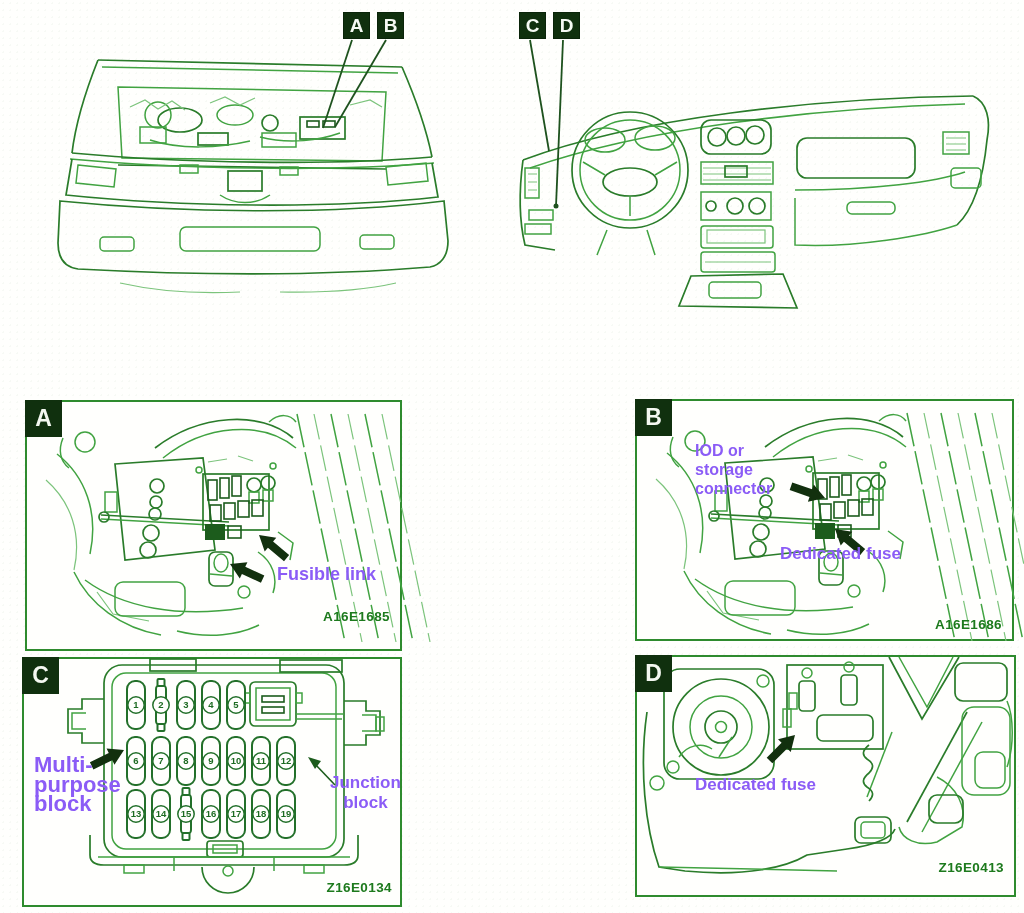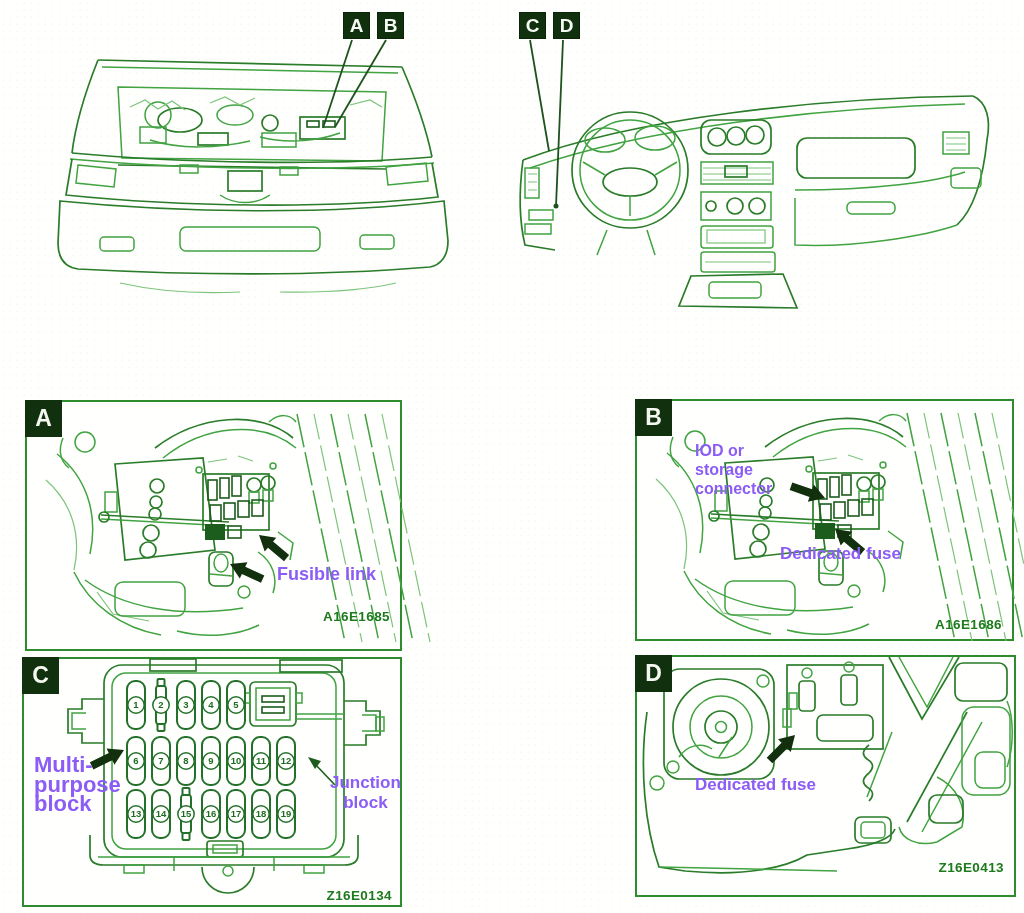--- a/index.html
+++ b/index.html
@@ -349,21 +349,21 @@
     <div class="panel-label">C</div>
     <div class="caption" style="left:10px;top:96px;font-size:22px;line-height:19.5px;">
       <span>Multi-</span>
       <span>purpose</span>
       <span>block</span>
     </div>
     <div class="caption" style="left:306px;top:114px;font-size:17px;line-height:19.5px;text-align:center;">
       <span>Junction</span>
       <span>block</span>
     </div>
-    <div class="code" style="right:8px;bottom:2px;">Z16E0134</div>
+    <div class="code" style="right:8px;bottom:10px;">Z16E0134</div>
   </div>
 
   <div class="panel" style="left:635px;top:655px;width:377px;height:238px;">
     <svg viewBox="0 0 377 238">
 
       <rect class="art2" x="27" y="12" width="110" height="110" rx="16"></rect>
       <circle class="art2" cx="84" cy="70" r="48"></circle>
       <circle class="art" cx="84" cy="70" r="31"></circle>
       <circle class="art2" cx="84" cy="70" r="16"></circle>
       <circle class="art" cx="84" cy="70" r="5.5"></circle>

